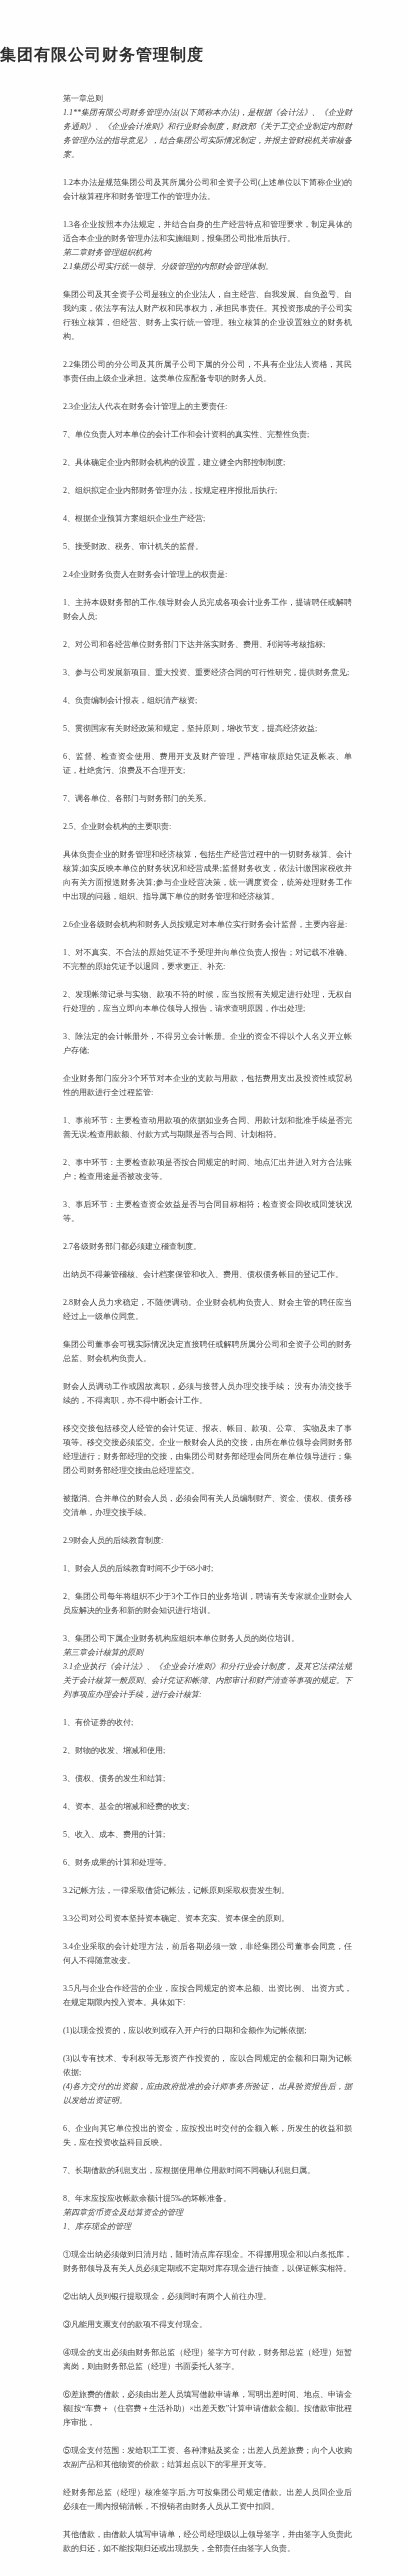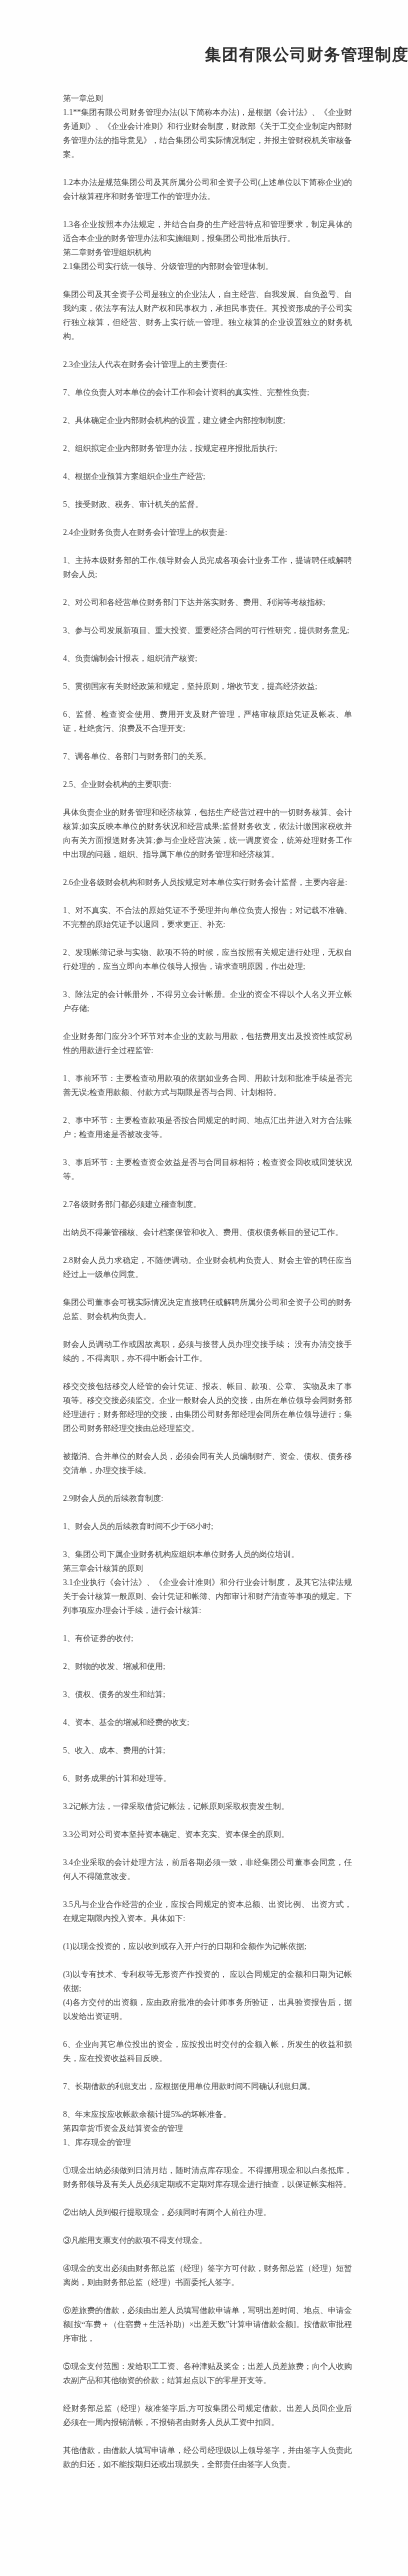--- a/index.html
+++ b/index.html
@@ -13,53 +13,55 @@
     height: 2942px;
     margin: 0 auto;
     background: #fefefe;
     overflow: hidden;
     font-family: "Liberation Serif", "DejaVu Serif", serif;
     color: #3d3d3d;
   }
   .doc-title {
     margin: 0;
     padding-top: 45px;
-    text-align: right;
+    text-align: left;
     font-size: 16px;
     font-weight: bold;
     letter-spacing: 1px;
     color: #2e2e2e;
   }
   .doc-body {
     padding: 12.4px 57px 0 63px;
     font-size: 8px;
     line-height: 14px;
     text-align: justify;
   }
   .para {
     margin: 14px 0 0 0;
     word-break: break-all;
   }
   .para.tight {
     margin-top: 0;
+    font-style: italic;
   }
 </style>
 </head>
 <body>
 
 <div class="page">
   <h1 class="doc-title">集团有限公司财务管理制度</h1>
   <div class="doc-body">
       <p class="para">第一章总则</p>
       <p class="para tight">1.1**集团有限公司财务管理办法(以下简称本办法)，是根据《会计法》、《企业财务通则》、《企业会计准则》和行业财会制度，财政部《关于工交企业制定内部财务管理办法的指导意见》，结合集团公司实际情况制定，并报主管财税机关审核备案。</p>
       <p class="para">1.2本办法是规范集团公司及其所属分公司和全资子公司(上述单位以下简称企业)的会计核算程序和财务管理工作的管理办法。</p>
       <p class="para">1.3各企业按照本办法规定，并结合自身的生产经营特点和管理要求，制定具体的适合本企业的财务管理办法和实施细则，报集团公司批准后执行。</p>
       <p class="para tight">第二章财务管理组织机构</p>
       <p class="para tight">2.1集团公司实行统一领导、分级管理的内部财会管理体制。</p>
       <p class="para">集团公司及其全资子公司是独立的企业法人，自主经营、自我发展、自负盈亏、自我约束，依法享有法人财产权和民事权力，承担民事责任。其投资形成的子公司实行独立核算，但经营、财务上实行统一管理。独立核算的企业设置独立的财务机构。</p>
+      <p class="para">2.2集团公司的分公司及其所属子公司下属的分公司，不具有企业法人资格，其民事责任由上级企业承担。这类单位应配备专职的财务人员。</p>
       <p class="para">2.3企业法人代表在财务会计管理上的主要责任:</p>
       <p class="para">7、单位负责人对本单位的会计工作和会计资料的真实性、完整性负责;</p>
       <p class="para">2、具体确定企业内部财会机构的设置，建立健全内部控制制度;</p>
       <p class="para">2、组织拟定企业内部财务管理办法，按规定程序报批后执行;</p>
       <p class="para">4、根据企业预算方案组织企业生产经营;</p>
       <p class="para">5、接受财政、税务、审计机关的监督。</p>
       <p class="para">2.4企业财务负责人在财务会计管理上的权责是:</p>
       <p class="para">1、主持本级财务部的工作,领导财会人员完成各项会计业务工作，提请聘任或解聘财会人员;</p>
       <p class="para">2、对公司和各经营单位财务部门下达并落实财务、费用、利润等考核指标;</p>
       <p class="para">3、参与公司发展新项目、重大投资、重要经济合同的可行性研究，提供财务意见;</p>
@@ -79,20 +81,21 @@
       <p class="para">3、事后环节：主要检查资金效益是否与合同目标相符；检查资金回收或回笼状况等。</p>
       <p class="para">2.7各级财务部门都必须建立稽查制度。</p>
       <p class="para">出纳员不得兼管稽核、会计档案保管和收入、费用、债权债务帐目的登记工作。</p>
       <p class="para">2.8财会人员力求稳定，不随便调动。企业财会机构负责人、财会主管的聘任应当经过上一级单位同意。</p>
       <p class="para">集团公司董事会可视实际情况决定直接聘任或解聘所属分公司和全资子公司的财务总监、财会机构负责人。</p>
       <p class="para">财会人员调动工作或因故离职，必须与接替人员办理交接手续； 没有办清交接手续的，不得离职，亦不得中断会计工作。</p>
       <p class="para">移交交接包括移交人经管的会计凭证、报表、帐目、款项、公章、 实物及未了事项等。移交交接必须监交。企业一般财会人员的交接，由所在单位领导会同财务部经理进行；财务部经理的交接，由集团公司财务部经理会同所在单位领导进行；集团公司财务部经理交接由总经理监交。</p>
       <p class="para">被撤消、合并单位的财会人员，必须会同有关人员编制财产、资金、债权、债务移交清单，办理交接手续。</p>
       <p class="para">2.9财会人员的后续教育制度:</p>
       <p class="para">1、财会人员的后续教育时间不少于68小时;</p>
+      <p class="para">2、集团公司每年将组织不少于3个工作日的业务培训，聘请有关专家就企业财会人员应解决的业务和新的财会知识进行培训。</p>
       <p class="para">3、集团公司下属企业财务机构应组织本单位财务人员的岗位培训。</p>
       <p class="para tight">第三章会计核算的原则</p>
       <p class="para tight">3.1企业执行《会计法》、《企业会计准则》和分行业会计制度， 及其它法律法规关于会计核算一般原则、会计凭证和帐簿、内部审计和财产清查等事项的规定。下列事项应办理会计手续，进行会计核算:</p>
       <p class="para">1、有价证券的收付;</p>
       <p class="para">2、财物的收发、增减和使用;</p>
       <p class="para">3、债权、债务的发生和结算;</p>
       <p class="para">4、资本、基金的增减和经费的收支;</p>
       <p class="para">5、收入、成本、费用的计算;</p>
       <p class="para">6、财务成果的计算和处理等。</p>
       <p class="para">3.2记帐方法，一律采取借贷记帐法，记帐原则采取权责发生制。</p>

